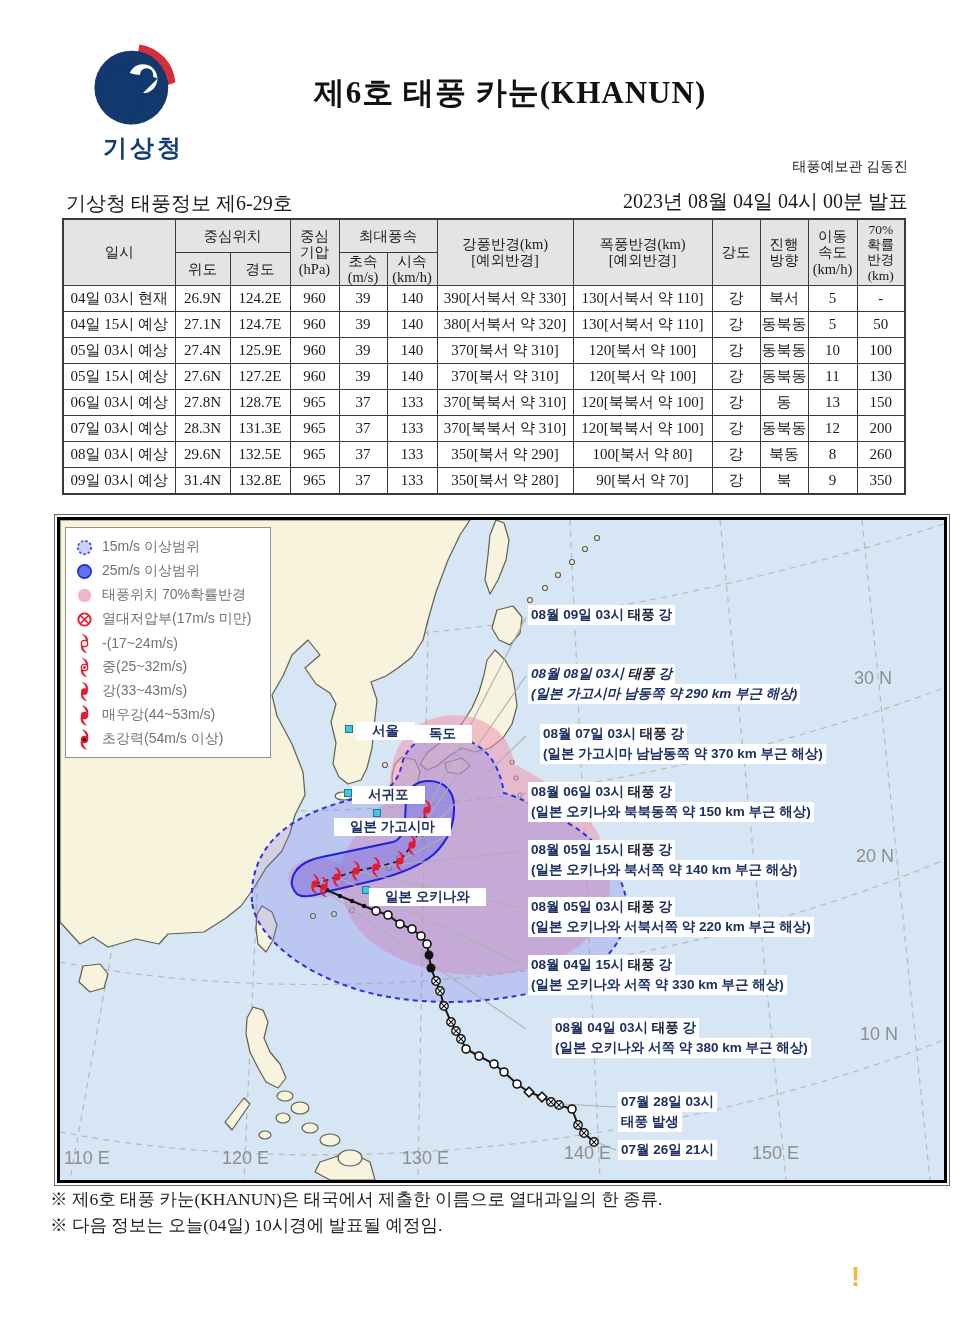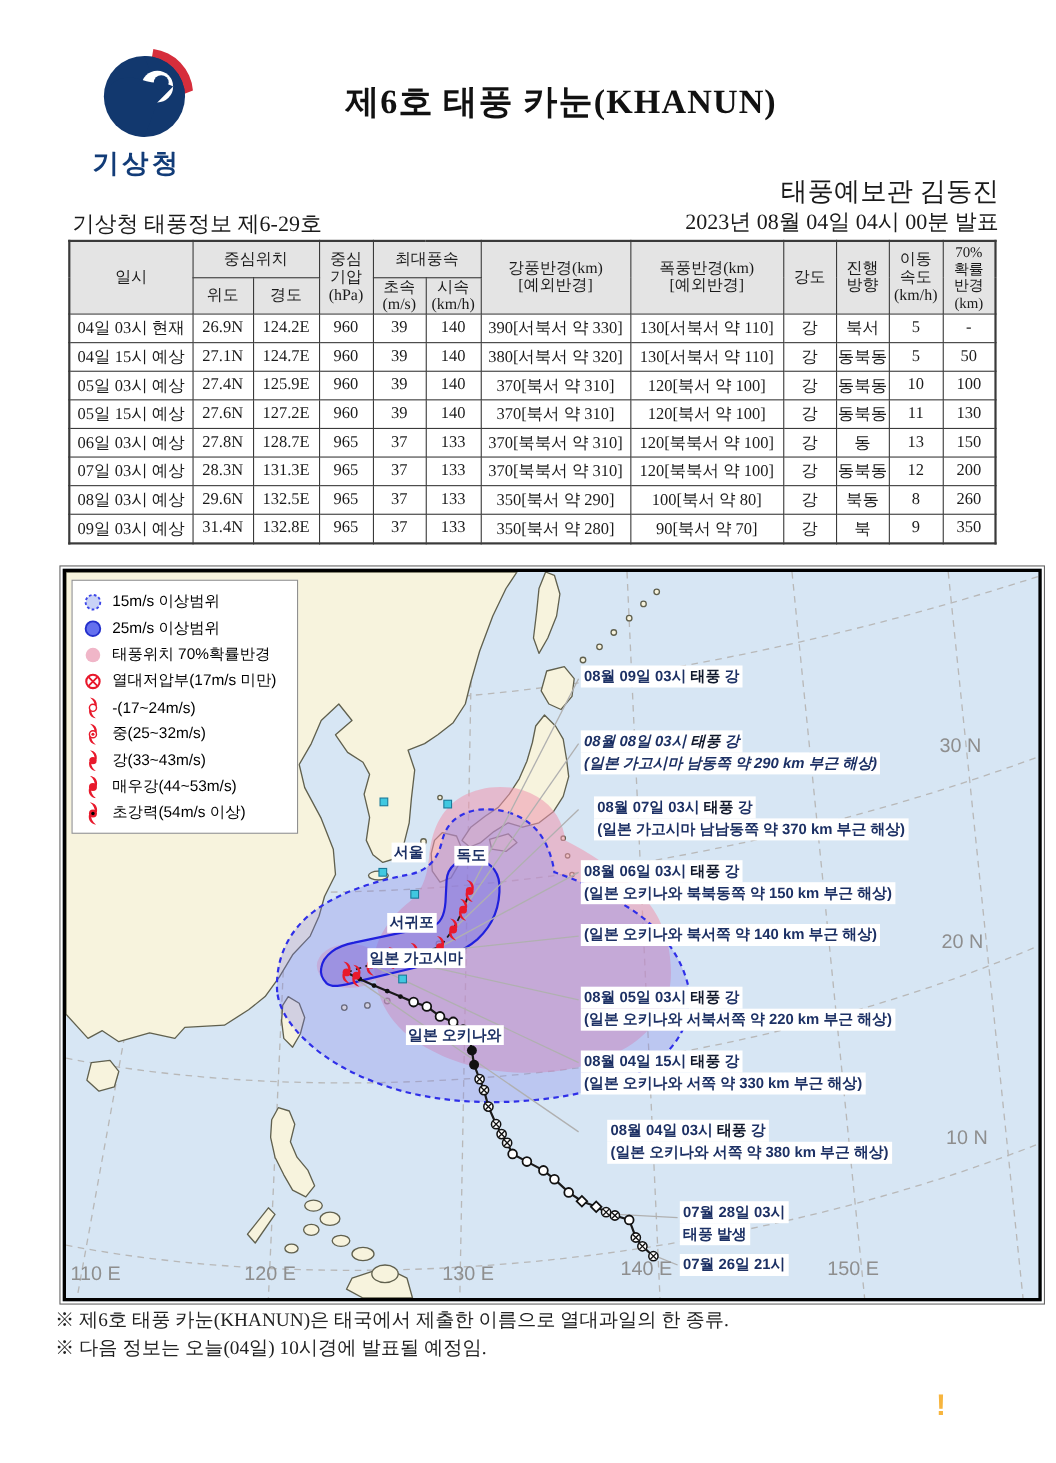--- a/index.html
+++ b/index.html
@@ -1,25 +1,25 @@
 <!DOCTYPE html>
 <html><head>
 <meta charset="utf-8">
 <style>
   html,body{margin:0;padding:0;background:#fff;}
   .page{position:relative;width:960px;height:1330px;background:#fff;overflow:hidden;
         font-family:"Liberation Serif","DejaVu Serif",serif;color:#1a1a1a;}
   
-  .logo{position:absolute;left:84px;top:40px;width:100px;text-align:left;}
+  .logo{position:absolute;left:84px;top:40px;width:100px;text-align:right;}
   .logo svg{width:90px;height:90px;display:block;margin:0 auto;}
   .agency{font-family:"Liberation Sans","DejaVu Sans",sans-serif;font-weight:bold;
           font-size:24px;color:#123c78;letter-spacing:3px;margin-top:2px;}
   .title{position:absolute;left:120px;right:60px;top:72px;text-align:center;
          font-size:31px;font-weight:600;letter-spacing:1px;color:#111;}
-  .forecaster{position:absolute;right:52px;top:158px;font-size:24px;}
+  .forecaster{position:absolute;right:52px;top:158px;font-size:14px;}
   .docno{position:absolute;left:66px;top:190px;font-size:20px;}
   .issued{position:absolute;right:52px;top:188px;font-size:20px;}
   
   table.fc{position:absolute;left:62px;top:218px;border-collapse:collapse;table-layout:fixed;
            font-size:15px;text-align:center;}
   table.fc th,table.fc td{border:1px solid #3a3a3a;padding:0 1px;}
   table.fc th{background:#e4e4e4;font-weight:normal;font-size:14.5px;line-height:1.12;
               white-space:pre-line;vertical-align:middle;}
   table.fc th.sm{font-size:13.5px;}
   table.fc td{height:25px;background:#fff;}
@@ -27,27 +27,27 @@
   
   .map{position:absolute;left:57px;top:517px;width:884px;height:660px;background:#d7e6f4;
        border:3px solid #000;outline:1px solid #666;outline-offset:2px;overflow:hidden;
        font-family:"Liberation Sans","DejaVu Sans",sans-serif;}
   .map svg.base{position:absolute;left:0;top:0;}
   .overlay{position:absolute;left:0;top:0;width:100%;height:100%;pointer-events:none;}
   .legend{position:absolute;left:5px;top:7px;width:206px;background:#fff;
           border:1px solid #909090;padding:7px 6px 6px 9px;box-sizing:border-box;}
   .lgrow{display:flex;align-items:center;height:24px;}
   .lgrow svg{width:19px;height:21px;flex:0 0 19px;margin-right:8px;}
-  .lgrow .lbl{font-size:14px;color:#000000;white-space:nowrap;}
+  .lgrow .lbl{font-size:14px;color:#737373;white-space:nowrap;}
   .ann{position:absolute;font-size:13.5px;font-weight:bold;line-height:20px;white-space:nowrap;}
   .ann .bg{background:#fff;padding:0 3px;display:inline-block;}
   .ann .t{color:#1c3064;}
   .ann .red{color:#0f172a;}
   .citylbl{position:absolute;font-size:13.5px;font-weight:bold;color:#1c3064;
-           background:#fff;padding:0 2px;white-space:nowrap;margin-top:44px;}
+           background:#fff;padding:0 16px;white-space:nowrap;}
   .gridlbl{position:absolute;font-size:18px;color:#8e8e8e;white-space:nowrap;}
   
   .footnotes{position:absolute;left:50px;top:1186px;font-size:17.5px;line-height:26px;color:#222;}
   .warnmark{position:absolute;left:851px;top:1262px;color:#f7b53e;
             font-family:"Liberation Sans",sans-serif;font-weight:bold;font-size:27px;}
 </style>
 </head>
 <body>
 
 <svg width="0" height="0" style="position:absolute" aria-hidden="true">
@@ -495,20 +495,21 @@
           </div>
           <div class="ann" style="left: 480px; top: 204px;">
             <div><span class="bg"><span class="t">08월 07일 03시</span> <span class="red">태풍</span> <span class="t">강</span></span></div>
             <div><span class="bg t">(일본 가고시마 남남동쪽 약 370 km 부근 해상)</span></div>
           </div>
           <div class="ann" style="left: 468px; top: 262px;">
             <div><span class="bg"><span class="t">08월 06일 03시</span> <span class="red">태풍</span> <span class="t">강</span></span></div>
             <div><span class="bg t">(일본 오키나와 북북동쪽 약 150 km 부근 해상)</span></div>
           </div>
           <div class="ann" style="left: 468px; top: 320px;">
+            <div><span class="bg"><span class="t">08월 05일 15시</span> <span class="red">태풍</span> <span class="t">강</span></span></div>
             <div><span class="bg t">(일본 오키나와 북서쪽 약 140 km 부근 해상)</span></div>
           </div>
           <div class="ann" style="left: 468px; top: 377px;">
             <div><span class="bg"><span class="t">08월 05일 03시</span> <span class="red">태풍</span> <span class="t">강</span></span></div>
             <div><span class="bg t">(일본 오키나와 서북서쪽 약 220 km 부근 해상)</span></div>
           </div>
           <div class="ann" style="left: 468px; top: 435px;">
             <div><span class="bg"><span class="t">08월 04일 15시</span> <span class="red">태풍</span> <span class="t">강</span></span></div>
             <div><span class="bg t">(일본 오키나와 서쪽 약 330 km 부근 해상)</span></div>
           </div>

